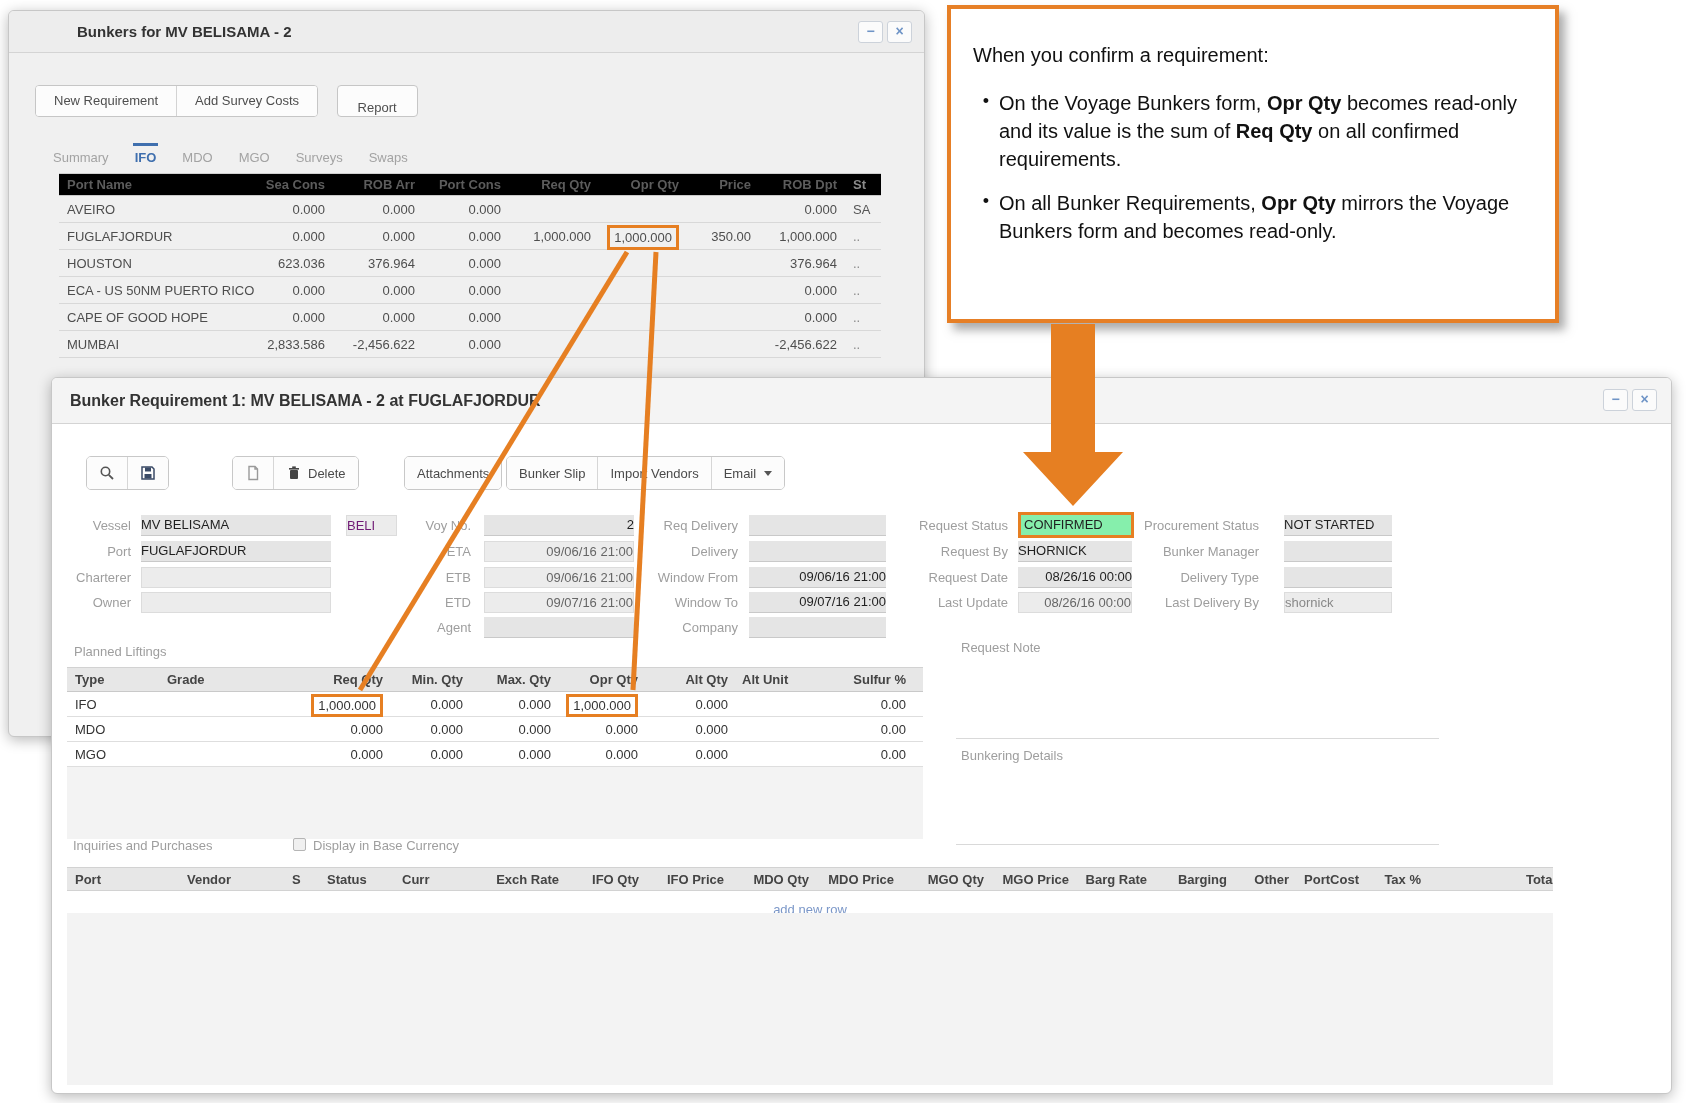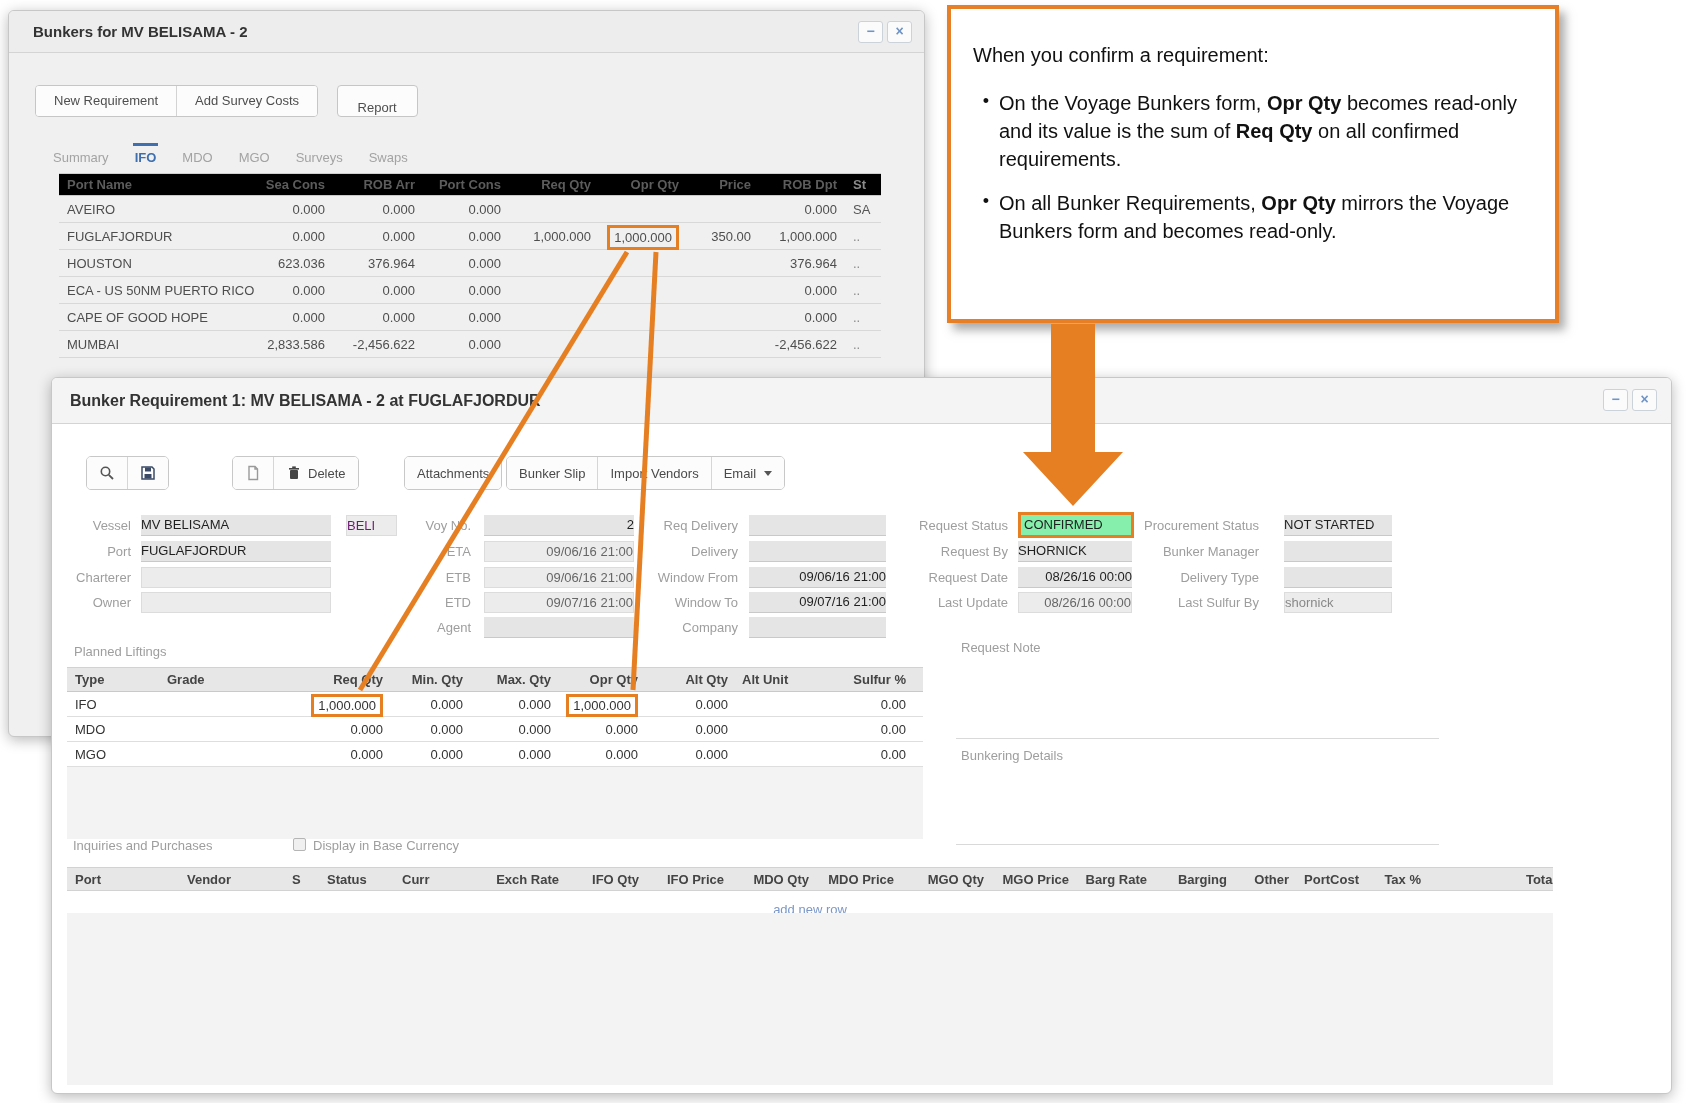--- a/index.html
+++ b/index.html
@@ -10,21 +10,21 @@
   .win { position:absolute; border:1px solid #c7c7c7; border-radius:6px; box-shadow:0 3px 14px rgba(0,0,0,.28); }
   .tbar { position:absolute; left:0; top:0; right:0; display:flex; align-items:center; border-bottom:1px solid #d4d4d4; border-radius:5px 5px 0 0; }
   .tbar .ttl { font-weight:bold; color:#333; }
   .wbtns { position:absolute; top:10px; display:flex; gap:4px; }
   .wbtn { width:25px; height:22px; background:#fbfbfb; border:1px solid #ccd2da; border-radius:3px;
           color:#6f94c6; font-weight:bold; font-size:14px; line-height:19px; text-align:center; cursor:pointer; }
 
   
   .win1 { left:8px; top:10px; width:917px; height:727px; background:#f0f0f0; z-index:1; }
   .win1 .tbar { height:42px; background:#ededed; }
-  .win1 .ttl { font-size:15px; padding-left:24px; }
+  .win1 .ttl { font-size:15px; padding-left:24px;margin-left:44px; }
   .win1 .wbtns { right:12px; }
 
   .btn { display:inline-block; background:#fcfcfc; border:1px solid #c6c6c6; color:#4e4e4e;
          font-size:13px; text-align:center; cursor:pointer; }
   .btnrow1 { position:absolute; left:26px; top:74px; height:32px; }
   .grp { display:inline-flex; border:1px solid #c6c6c6; border-radius:4px; overflow:hidden; vertical-align:top; background:#fcfcfc; }
   .grp .btn { border:none; border-left:1px solid #d3d3d3; height:30px; line-height:30px; }
   .grp .btn:first-child { border-left:none; }
   .solo { border-radius:4px; height:32px; line-height:30px; }
 
@@ -327,21 +327,21 @@
     <div class="fld underl num" style="left:966px;top:189px;width:114px">08/26/16 00:00</div>
     <label class="flbl" style="left:836px;top:214px;width:120px">Last Update</label>
     <div class="fld ro num" style="left:966px;top:214px;width:114px">08/26/16 00:00</div>
 
     <label class="flbl" style="left:1067px;top:137px;width:140px">Procurement Status</label>
     <div class="fld underl" style="left:1232px;top:137px;width:108px">NOT STARTED</div>
     <label class="flbl" style="left:1067px;top:163px;width:140px">Bunker Manager</label>
     <div class="fld underl" style="left:1232px;top:163px;width:108px"></div>
     <label class="flbl" style="left:1067px;top:189px;width:140px">Delivery Type</label>
     <div class="fld underl" style="left:1232px;top:189px;width:108px"></div>
-    <label class="flbl" style="left:1067px;top:214px;width:140px">Last Sulfur By</label>
+    <label class="flbl" style="left:1067px;top:214px;width:140px">Last Delivery By</label>
     <div class="fld ro" style="left:1232px;top:214px;width:108px;color:#888">shornick</div>
 
     <span class="seclbl" style="left:22px;top:266px">Planned Liftings</span>
     <div class="pl">
       <div class="thead">
         <div class="c p0">Type</div>
         <div class="c p1">Grade</div>
         <div class="c p2 num">Req Qty</div>
         <div class="c p3 num">Min. Qty</div>
         <div class="c p4 num">Max. Qty</div>

